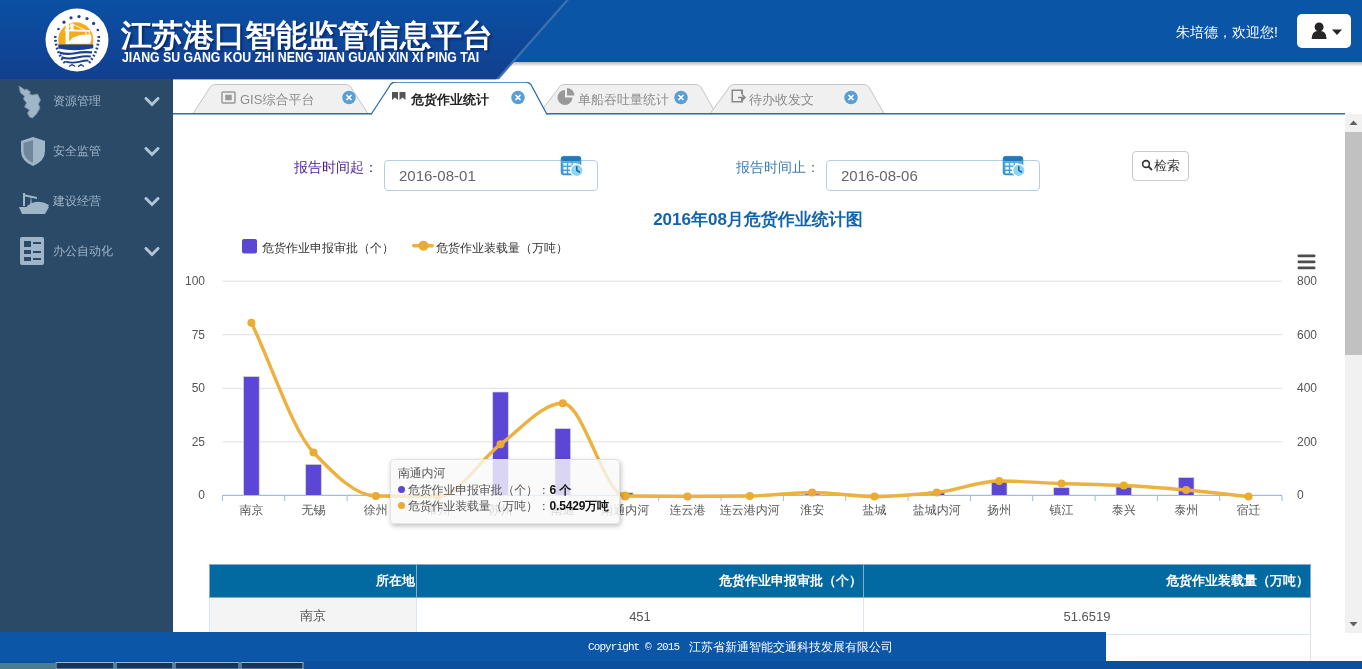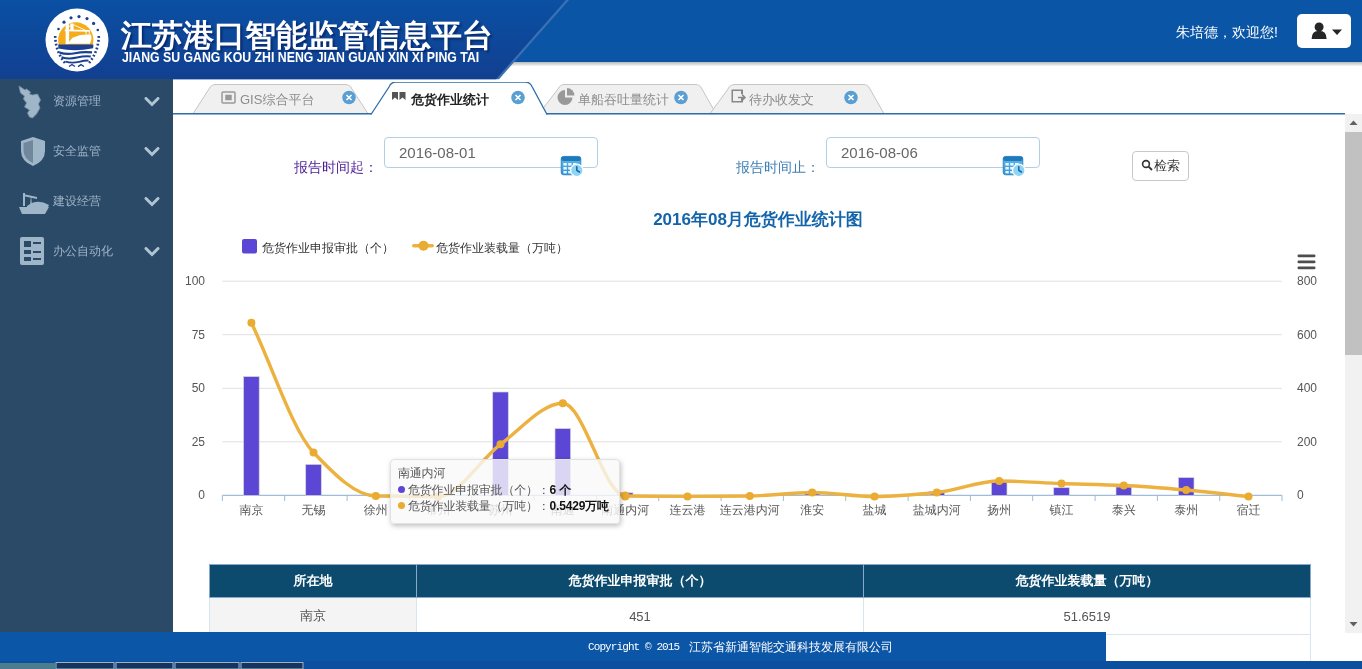--- a/index.html
+++ b/index.html
@@ -16,31 +16,31 @@
 #sidebar{left:0;top:79px;width:173px;height:553px;background:#2b4a68;}
 .sitem{position:absolute;left:0;width:173px;height:50px;color:#9db3c7;}
 .sitem .txt{position:absolute;left:53px;top:17px;font-size:12px;}
 .sitem svg.icon{position:absolute;left:17px;top:9px;}
 .sitem svg.chev{position:absolute;left:144px;top:21px;}
 #content{left:173px;top:62px;width:1189px;height:570px;background:#fff;}
 .tabtxt{position:absolute;top:91px;font-size:13px;color:#8c8c8c;}
 .tabtxt.active{color:#222;font-weight:bold;}
 #ctl-lab1{left:294px;top:159px;font-size:14px;color:#4c1d95;}
 #ctl-lab2{left:736px;top:159px;font-size:14px;color:#3e7fb5;}
-.dinput{position:absolute;top:137px;width:198px;height:29px;background:#fff;border:1px solid #b3cfe4;border-radius:4px;font-size:15px;color:#666;line-height:29px;padding-left:14px;box-sizing:content-box;}
+.dinput{position:absolute;top:160px;width:198px;height:29px;background:#fff;border:1px solid #b3cfe4;border-radius:4px;font-size:15px;color:#666;line-height:29px;padding-left:14px;box-sizing:content-box;}
 #search-btn{left:1132px;top:151px;width:55px;height:28px;border:1px solid #c9c9c9;border-radius:4px;background:#fff;font-size:13px;color:#333;text-align:center;line-height:28px;}
 #chart-title{left:173px;top:208px;width:1170px;text-align:center;font-size:17px;font-weight:bold;color:#1464ab;}
 #legend1-t{left:262px;top:240px;font-size:12px;color:#333;}
 #legend2-t{left:436px;top:240px;font-size:12px;color:#333;}
 #tooltip{left:390px;top:459px;width:221px;height:52px;background:rgba(249,249,249,0.8);border:1px solid #e2e2e2;border-radius:4px;box-shadow:1px 2px 5px rgba(0,0,0,0.25);padding:5px 0 6px 7px;font-size:12px;letter-spacing:-0.2px;color:#555;}
 #tooltip .tl{height:16.5px;line-height:16.5px;}
 #tooltip b{color:#111;}
 .dot{display:inline-block;width:7px;height:7px;border-radius:50%;margin-right:3px;vertical-align:1px;}
 #dtable{left:209px;top:564px;width:1101px;border-collapse:collapse;table-layout:fixed;font-size:13px;}
-#dtable th{background:#0c4a6e;color:#fff;font-weight:bold;height:30px;border:1px solid #87a9cc;font-size:13px;}
+#dtable th{background:#0369a1;color:#fff;font-weight:bold;height:30px;border:1px solid #87a9cc;font-size:13px;text-align:right;}
 #dtable td{height:34px;text-align:center;color:#555;border:1px solid #d9e5f1;background:#fff;}
 #dtable td.c1{background:#f4f4f4;}
 #footer{left:0;top:632px;width:1106px;height:29px;background:#0b56a7;color:#fff;text-align:center;}
 #footer .lat{position:absolute;left:588px;top:9px;font-size:11px;letter-spacing:-0.9px;font-family:"Liberation Mono",monospace;}
 #footer .cjk{position:absolute;left:689px;top:7px;font-size:12px;}
 #bstrip{left:0;top:661px;width:1362px;height:8px;background:#0b4f9e;}
 #scroll{left:1345px;top:114px;width:17px;height:519px;background:#f1f1f1;}
 #sthumb{left:1345px;top:132px;width:17px;height:223px;background:#c1c1c1;}
 </style>
 </head>

